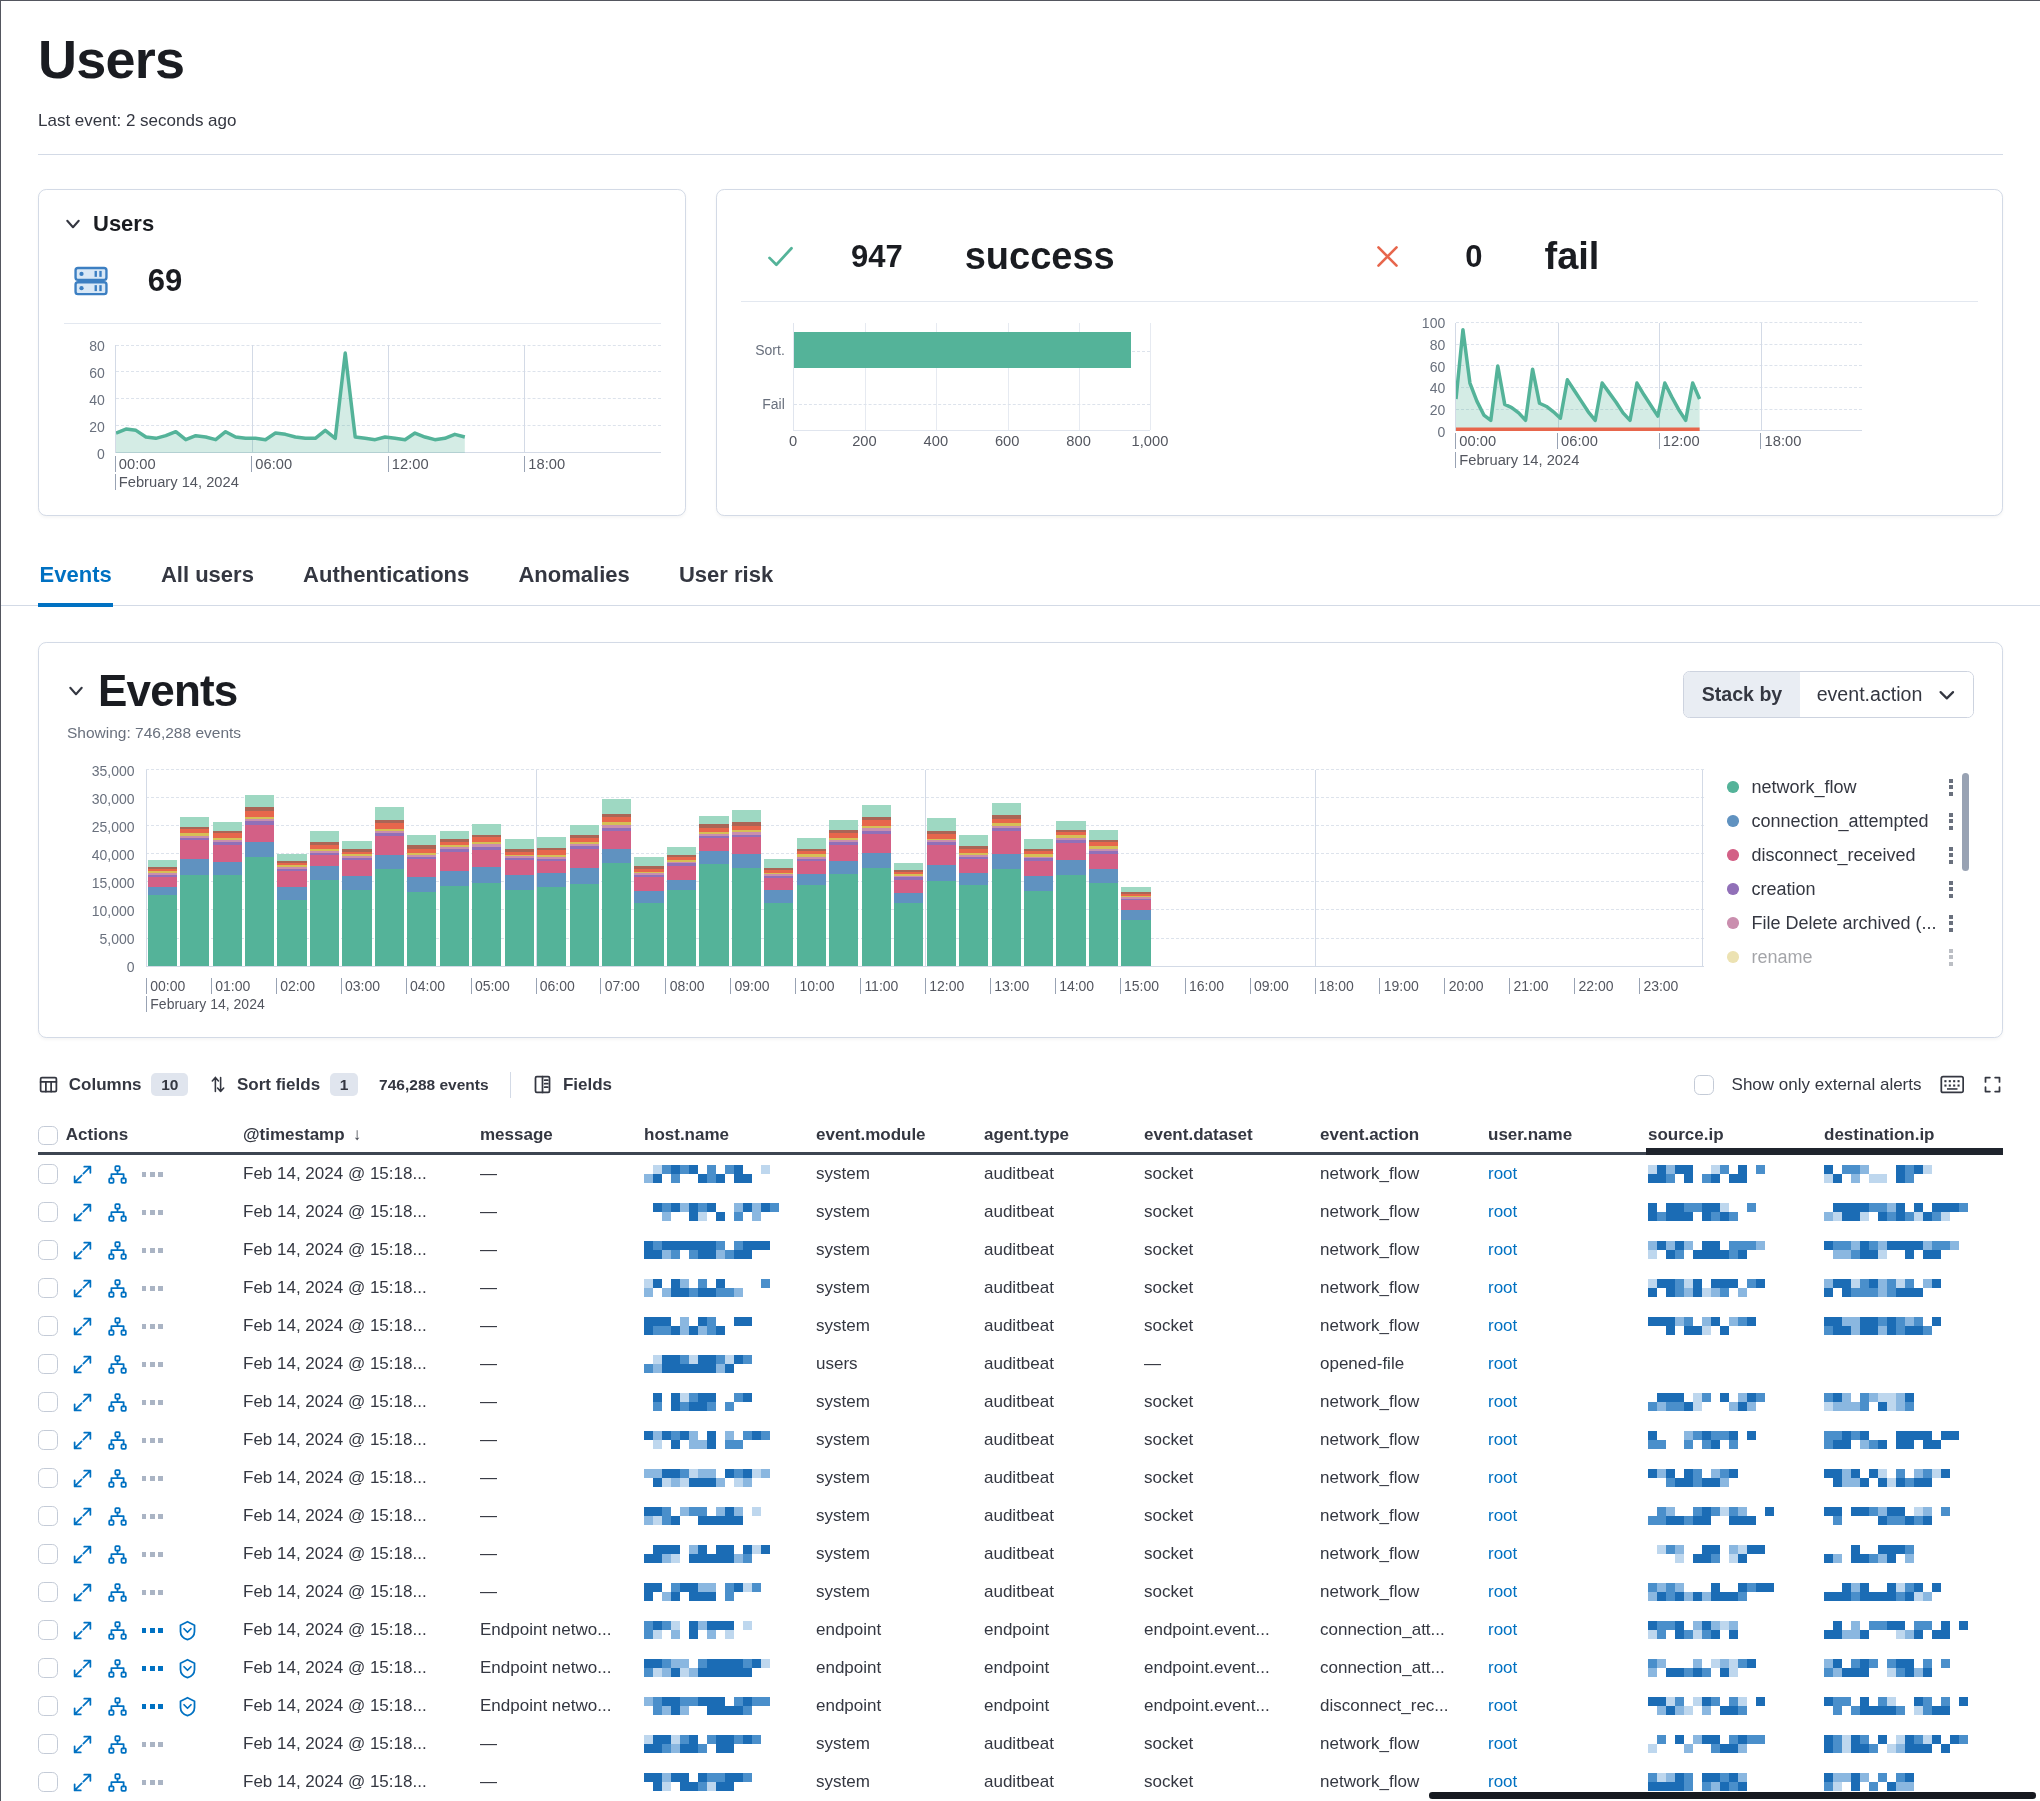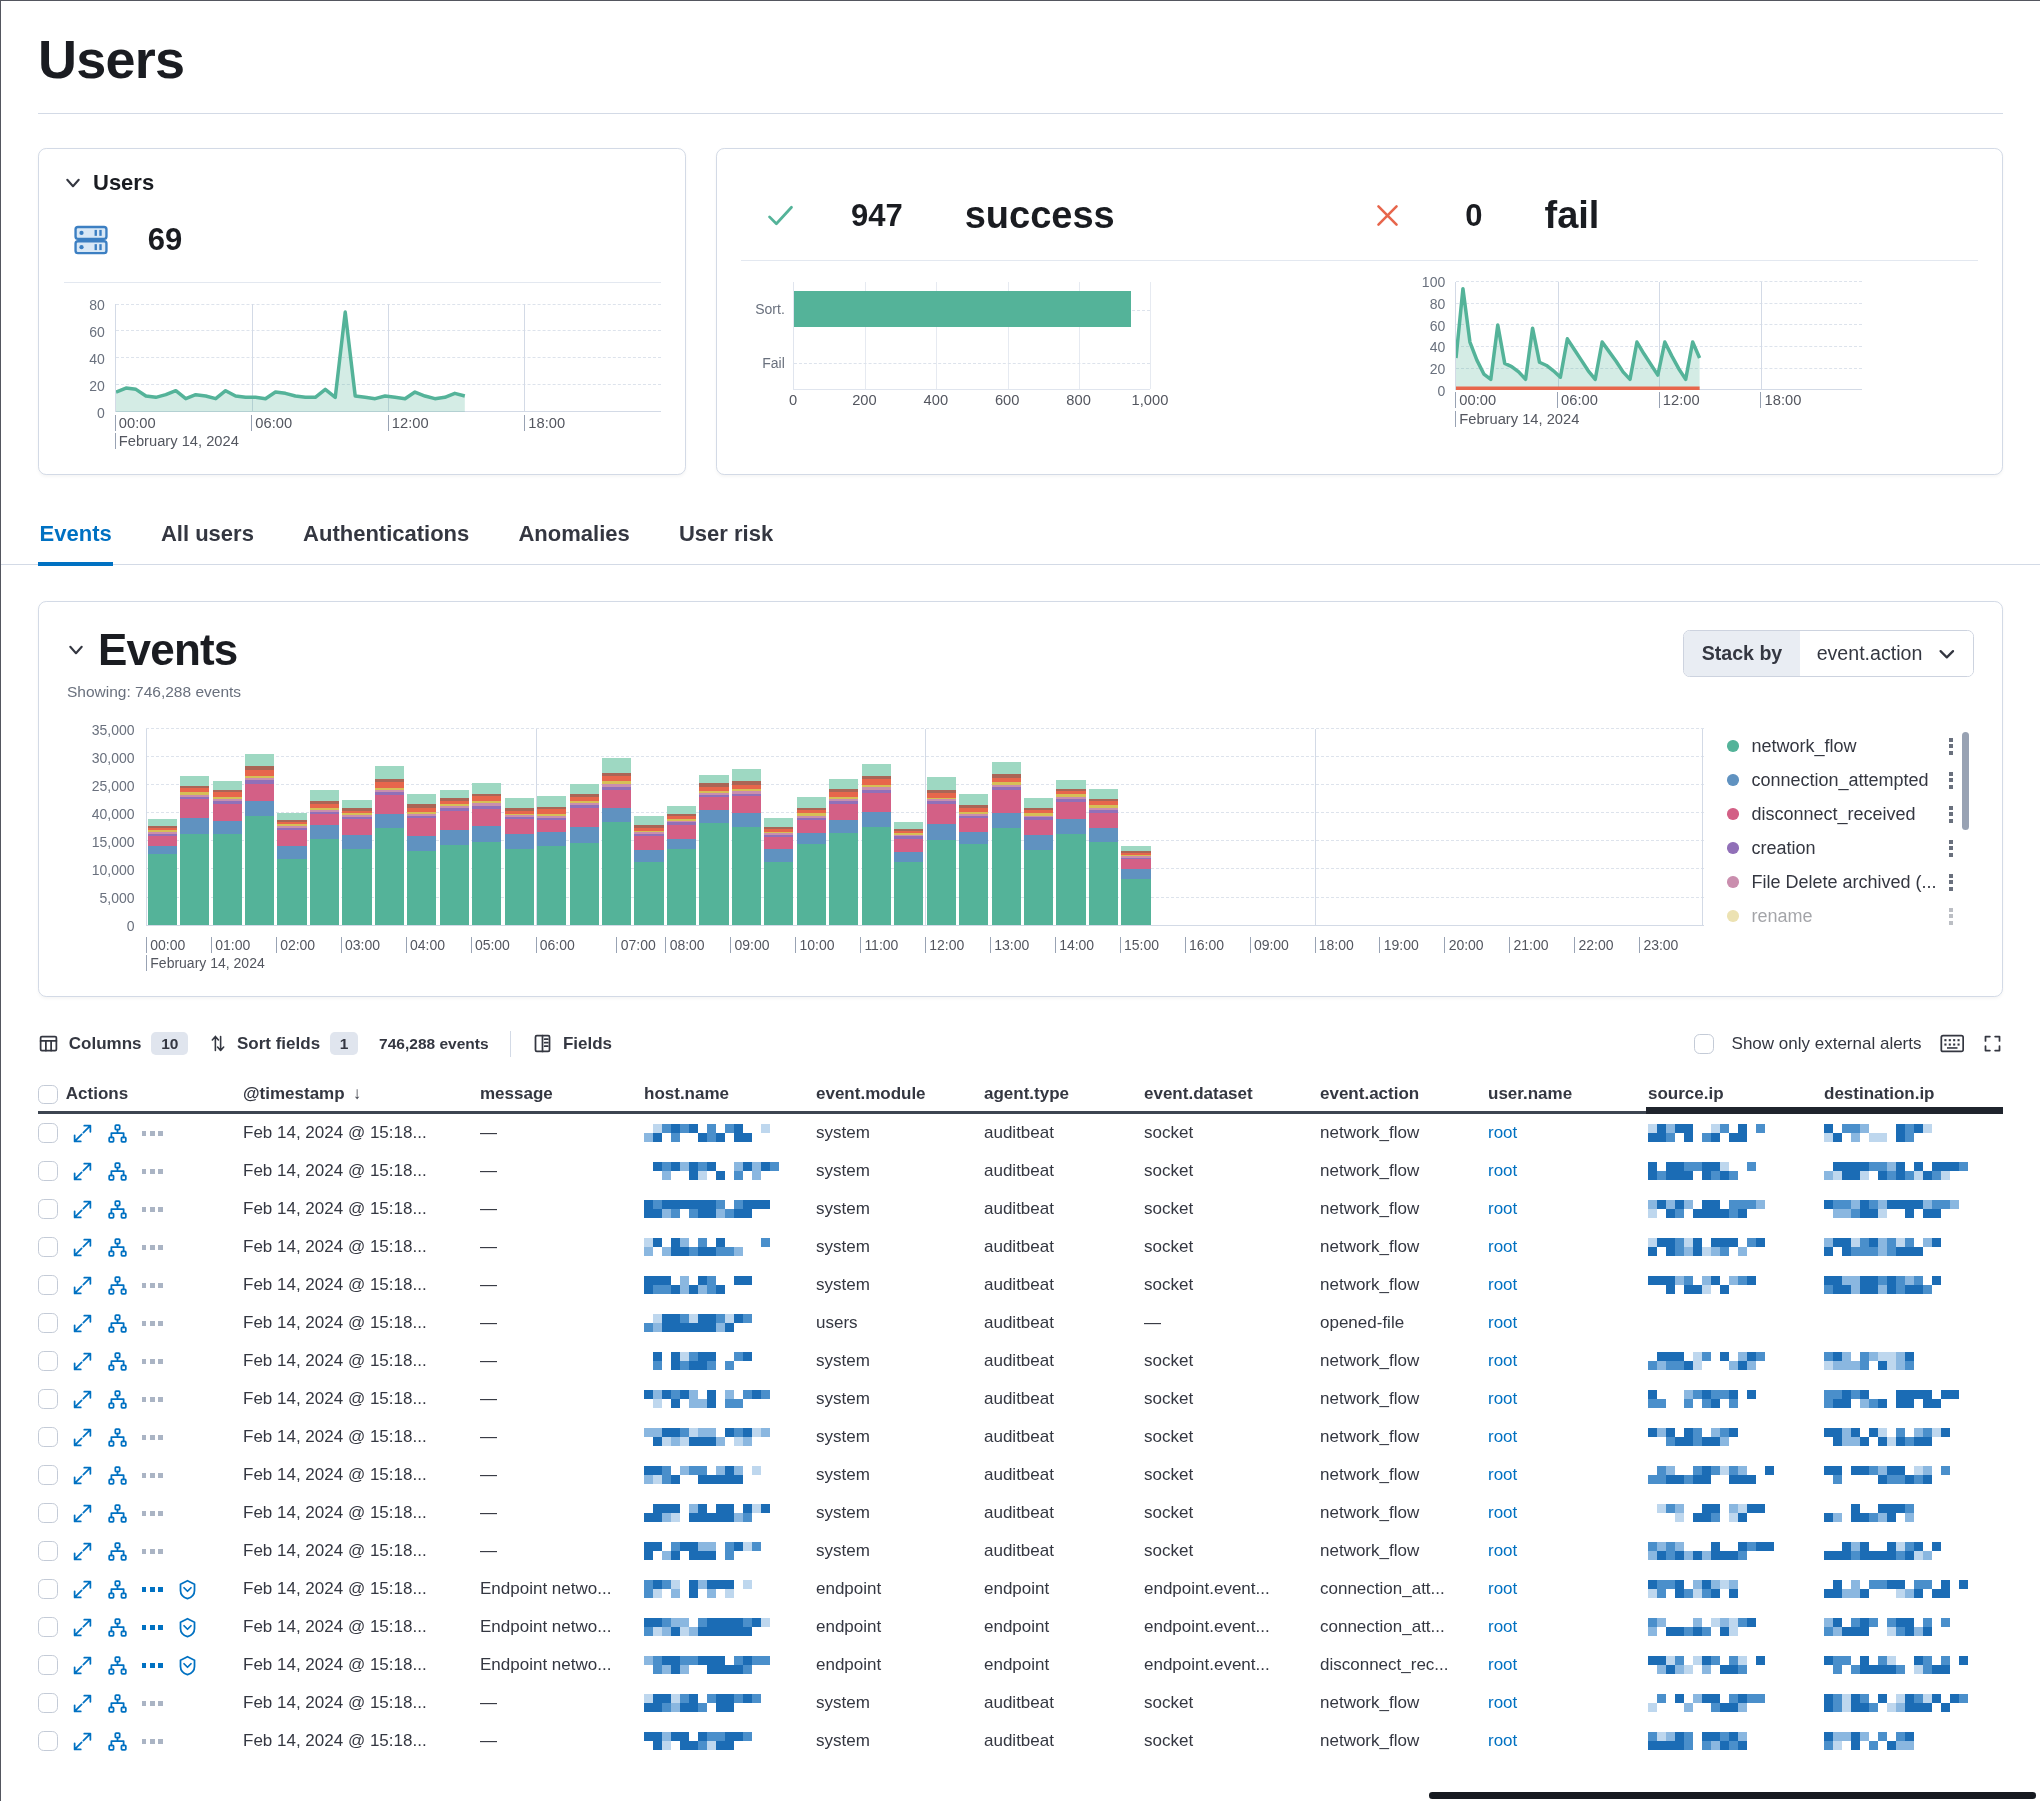--- a/index.html
+++ b/index.html
@@ -131,20 +131,21 @@
   .ico-stroke { stroke:#343741; fill:none; stroke-width:2; stroke-linecap:round; stroke-linejoin:round; }
   .ico-blue { stroke:#0071c2; fill:none; stroke-width:2; stroke-linecap:round; stroke-linejoin:round; }
 </style>
 </head>
 <body>
 
 <div id="app">
 
   <div class="page-head">
     <div class="page-title">Users</div>
+    <div class="last-event">Last event: 2 seconds ago</div>
     <div class="top-divider"></div>
   </div>
 
   <div class="panels-row">
 
     <div class="panel panel-users">
       <div class="panel-head">
         <svg class="chev" viewBox="0 0 22 22">
             <polyline points="4,7 11,15 18,7" class="ico-stroke" style="stroke-width:2.5"></polyline>
           </svg>
@@ -744,21 +745,21 @@
         </div>
     </div>
     <div class="ev-xaxis" id="ev-xaxis" style="margin-right:270px">
         <span style="left: 0%; top: 2.5px;">00:00</span>
         <span style="left: 4.16667%; top: 2.5px;">01:00</span>
         <span style="left: 8.33333%; top: 2.5px;">02:00</span>
         <span style="left: 12.5%; top: 2.5px;">03:00</span>
         <span style="left: 16.6667%; top: 2.5px;">04:00</span>
         <span style="left: 20.8333%; top: 2.5px;">05:00</span>
         <span style="left: 25%; top: 2.5px;">06:00</span>
-        <span style="left: 29.1667%; top: 2.5px; margin-left: 16px;">07:00</span>
+        <span style="left: 29.1667%; top: 2.5px;">07:00</span>
         <span style="left: 33.3333%; top: 2.5px;">08:00</span>
         <span style="left: 37.5%; top: 2.5px;">09:00</span>
         <span style="left: 41.6667%; top: 2.5px;">10:00</span>
         <span style="left: 45.8333%; top: 2.5px;">11:00</span>
         <span style="left: 50%; top: 2.5px;">12:00</span>
         <span style="left: 54.1667%; top: 2.5px;">13:00</span>
         <span style="left: 58.3333%; top: 2.5px;">14:00</span>
         <span style="left: 62.5%; top: 2.5px;">15:00</span>
         <span style="left: 66.6667%; top: 2.5px;">16:00</span>
         <span style="left: 70.8333%; top: 2.5px;">09:00</span>

